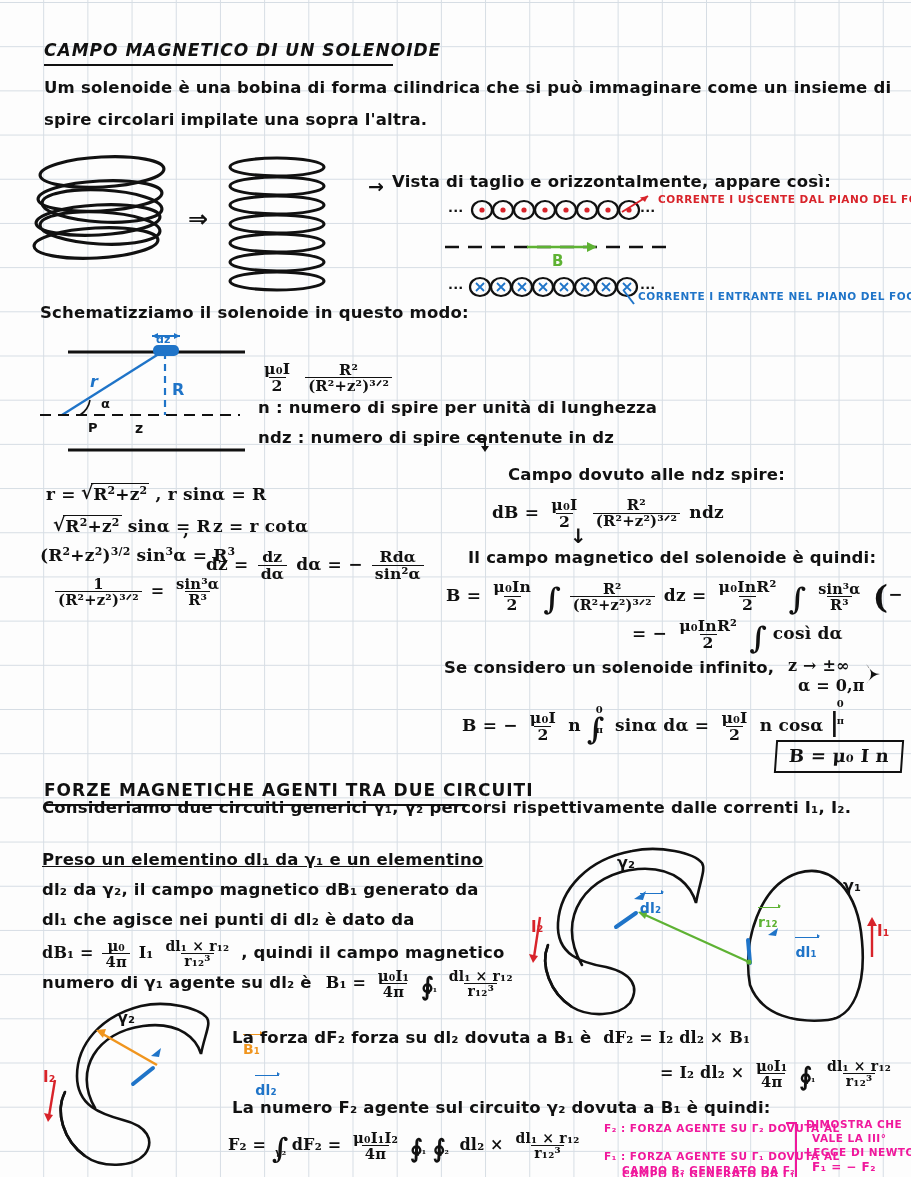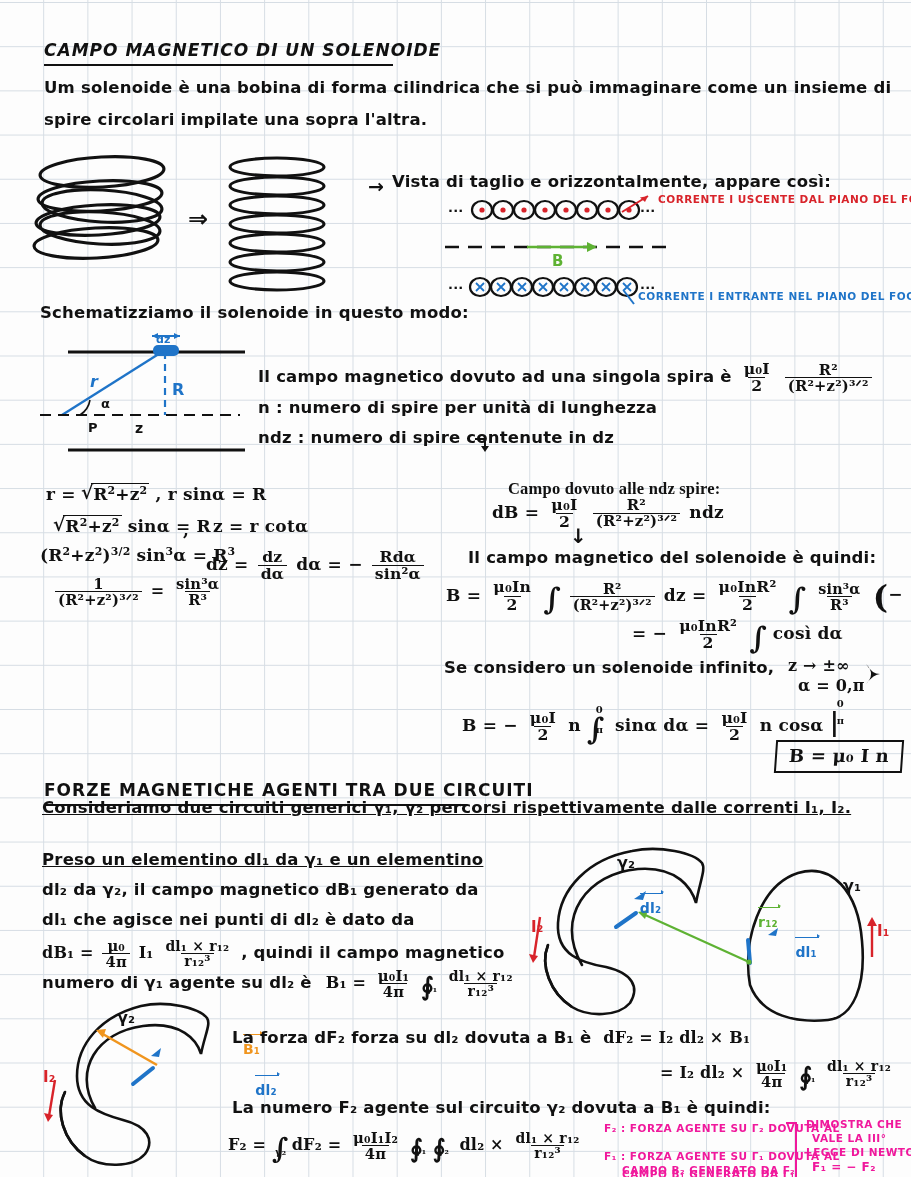--- a/index.html
+++ b/index.html
@@ -186,39 +186,38 @@
 </svg>
 <div class="ink hand blue" style="left:156px;top:333px;font-size:11px;font-weight:700;">dz</div>
 <div class="ink hand blue" style="left:90px;top:372px;font-size:16px;font-style:italic;font-weight:700;">r</div>
 <div class="ink hand blue" style="left:172px;top:380px;font-size:16px;font-weight:700;">R</div>
 <div class="ink hand" style="left:101px;top:396px;font-size:13px;">α</div>
 <div class="ink hand" style="left:88px;top:420px;font-size:13px;">P</div>
 <div class="ink hand" style="left:135px;top:420px;font-size:14px;">z</div>
 
 
 <div class="ink hand body" style="left:258px;top:361px;">
-  <span>Il campo magnetico dovuto ad una singola spira è</span>
   <span class="frac math" style="font-size:17px;">
     <span class="num">μ₀I</span>
     <span class="den">2</span>
   </span>
   <span class="frac math" style="font-size:16px;">
     <span class="num">R²</span>
     <span class="den">(R²+z²)³ᐟ²</span>
   </span>
 </div>
 <div class="ink hand body" style="left:258px;top:398px;">n : numero di spire per unità di lunghezza</div>
 <div class="ink hand body" style="left:258px;top:428px;">ndz : numero di spire contenute in dz</div>
 <svg style="left:473px;top:437px;" width="18" height="18">
   <path d="M2 2 L12 2 L12 13" stroke="#111" stroke-width="2" fill="none"></path>
   <path d="M12 15 l-4 -6 l8 0 z" fill="#111"></path>
 </svg>
 
 
-<div class="ink hand body" style="left:508px;top:479px;font-family:Liberation Serif, serif;">Campo  dovuto alle ndz spire:</div>
+<div class="ink hand body" style="left:508px;top:465px;">Campo  dovuto alle ndz spire:</div>
 <div class="ink hand math" style="left:492px;top:497px;font-size:17px;">
   <span>dB =</span>
   <span class="frac">
     <span class="num">μ₀I</span>
     <span class="den">2</span>
   </span>
   <span class="frac" style="font-size:.95em;">
     <span class="num">R²</span>
     <span class="den">(R²+z²)³ᐟ²</span>
   </span>
@@ -329,21 +328,21 @@
     <span style="position:absolute;left:7px;top:8px;font-size:10px;">π</span>
   </span>
 </div>
 
 <div class="ink hand math boxeq" style="left:775px;top:740px;font-size:18px;">B = μ₀ I n</div>
 
 
 <div class="ink hand hd cap" style="left:44px;top:780px;">FORZE MAGNETICHE AGENTI TRA  DUE CIRCUITI</div>
 <div class="hdline" style="left:44px;top:804px;width:423px;"></div>
 
-<div class="ink hand body" style="left:42px;top:798px;text-decoration:underline;">Consideriamo due circuiti generici γ₁, γ₂ percorsi rispettivamente dalle correnti I₁, I₂.</div>
+<div class="ink hand body" style="left:42px;top:798px;">Consideriamo due circuiti generici γ₁, γ₂ percorsi rispettivamente dalle correnti I₁, I₂.</div>
 <div class="ink hand body" style="left:42px;top:850px;text-decoration:underline;">Preso un elementino dl₁ da γ₁ e un elementino</div>
 <div class="ink hand body" style="left:42px;top:880px;">dl₂ da γ₂, il campo magnetico dB₁ generato da</div>
 <div class="ink hand body" style="left:42px;top:910px;">dl₁ che agisce nei punti di dl₂ è dato da</div>
 
 <div class="ink hand math" style="left:42px;top:938px;font-size:16px;">
   <span>dB₁ =</span>
   <span class="frac">
     <span class="num">μ₀</span>
     <span class="den">4π</span>
   </span>

